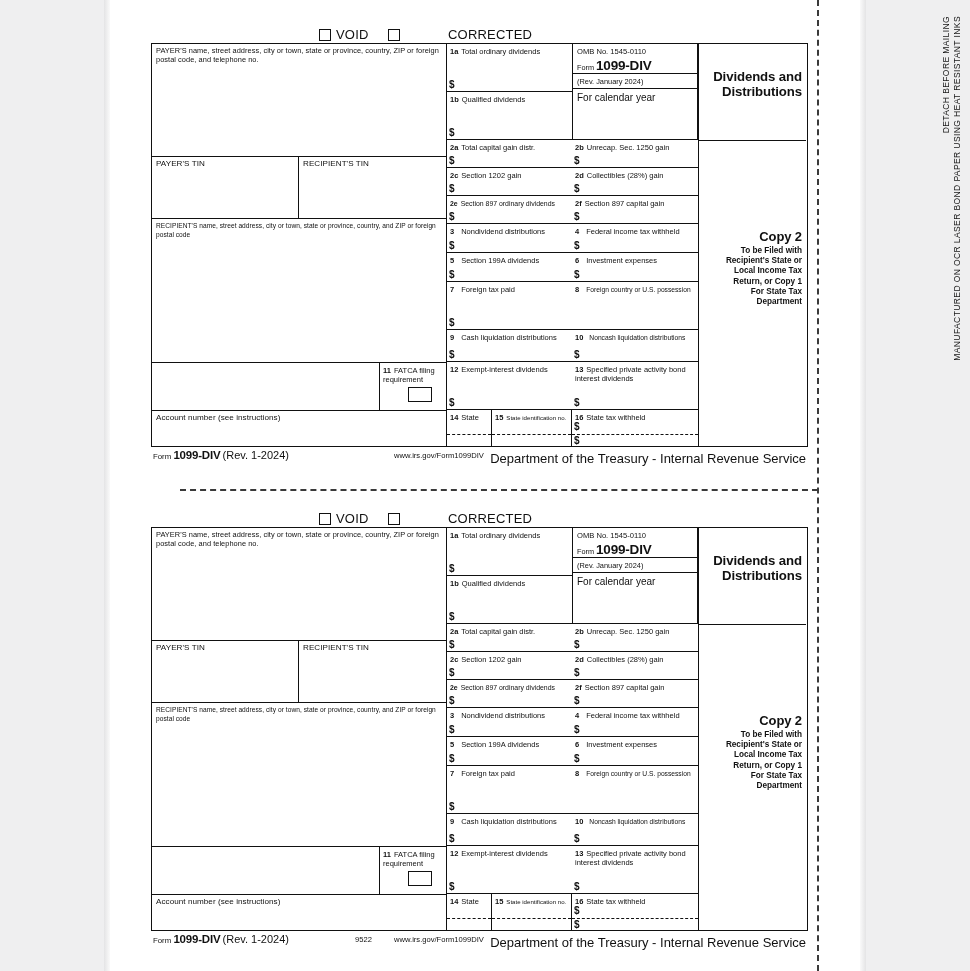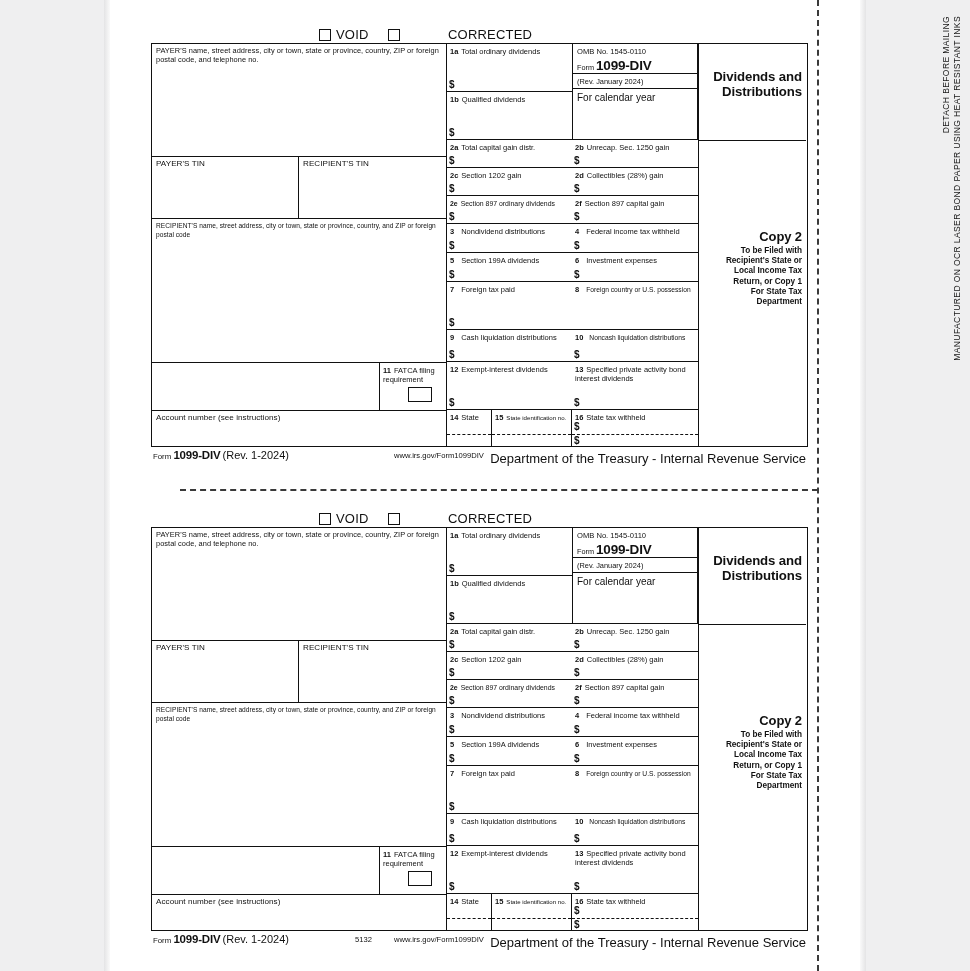--- a/index.html
+++ b/index.html
@@ -468,21 +468,21 @@
         </div>
       </div>
     </div>
 
     <div class="footer">
       <div class="fleft">
         <span>Form</span>
         <b>1099-DIV</b>
         <span class="rev">(Rev. 1-2024)</span>
       </div>
-      <div class="fnum">5132</div>
+      <div class="fnum">9522</div>
       <div class="fmid">www.irs.gov/Form1099DIV</div>
       <div class="fright">Department of the Treasury - Internal Revenue Service</div>
     </div>
   </div>
 
   <div class="perf-h" style="top:489px;left:70px;width:638px;"></div>
   <div class="perf-v" style="left:707px;top:0;height:971px;"></div>
 
   <div class="side-legend-wrap">
     <span class="vtext a">DETACH BEFORE MAILING</span>

